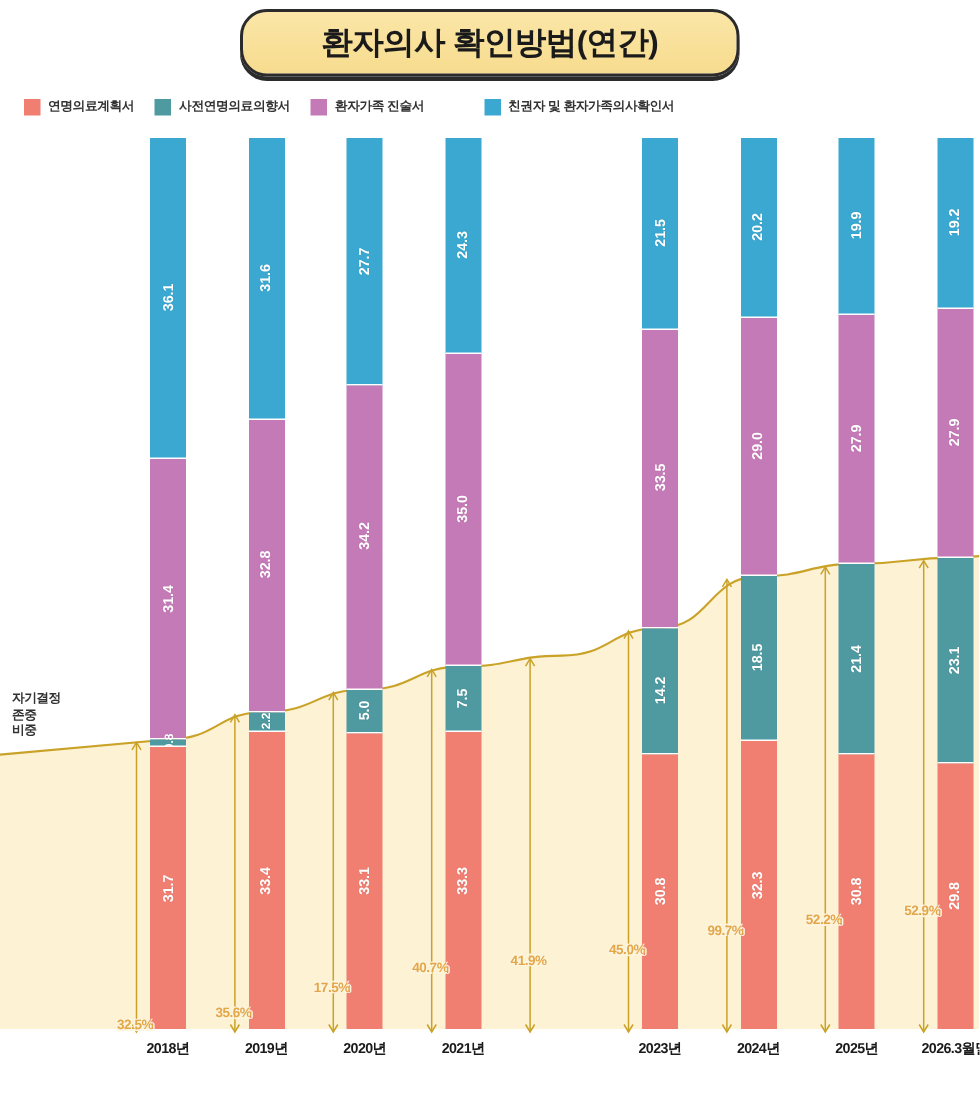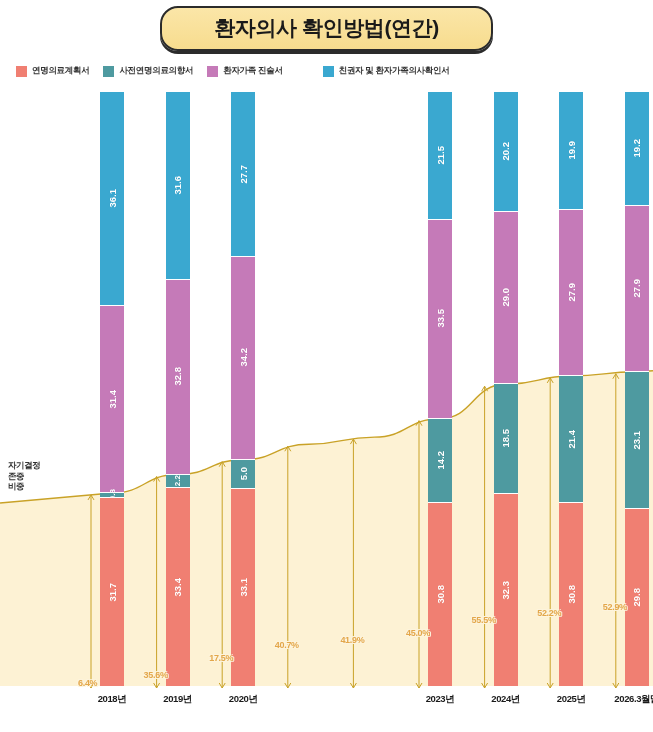--- a/index.html
+++ b/index.html
@@ -195,20 +195,37 @@
           </div>
           <div class="seg" style="background: rgb(78, 154, 160); height: 29.7px;">
             <span class="seg-label">5.0</span>
           </div>
           <div class="seg" style="background: rgb(240, 127, 114); height: 196.614px;">
             <span class="seg-label">33.1</span>
           </div>
         </div>
         <div class="xlabel">2020년</div>
       </div>
+      <div class="bar-col" style="left: 216.8px;">
+        <div class="bar" style="height: 594px;">
+          <div class="seg" style="background: rgb(58, 168, 208); height: 144.342px;">
+            <span class="seg-label">24.3</span>
+          </div>
+          <div class="seg" style="background: rgb(197, 122, 184); height: 207.9px;">
+            <span class="seg-label">35.0</span>
+          </div>
+          <div class="seg" style="background: rgb(78, 154, 160); height: 44.55px;">
+            <span class="seg-label">7.5</span>
+          </div>
+          <div class="seg" style="background: rgb(240, 127, 114); height: 197.802px;">
+            <span class="seg-label">33.3</span>
+          </div>
+        </div>
+        <div class="xlabel">2021년</div>
+      </div>
       <div class="bar-col" style="left: 348px;">
         <div class="bar" style="height: 594px;">
           <div class="seg" style="background: rgb(58, 168, 208); height: 127.71px;">
             <span class="seg-label">21.5</span>
           </div>
           <div class="seg" style="background: rgb(197, 122, 184); height: 198.99px;">
             <span class="seg-label">33.5</span>
           </div>
           <div class="seg" style="background: rgb(78, 154, 160); height: 84.348px;">
             <span class="seg-label">14.2</span>
@@ -264,22 +281,22 @@
           <div class="seg" style="background: rgb(78, 154, 160); height: 137.214px;">
             <span class="seg-label">23.1</span>
           </div>
           <div class="seg" style="background: rgb(240, 127, 114); height: 177.012px;">
             <span class="seg-label">29.8</span>
           </div>
         </div>
         <div class="xlabel">2026.3월말</div>
       </div>
     </div>
-<div class="pct-label" style="left: 78px; top: 600px;">6.4%</div>
+<div class="pct-label" style="left: 78px; top: 600px;">32.5%</div>
     <div class="pct-label" style="left: 143.6px; top: 592px;">35.6%</div>
     <div class="pct-label" style="left: 209.2px; top: 575px;">17.5%</div>
     <div class="pct-label" style="left: 274.8px; top: 562px;">40.7%</div>
     <div class="pct-label" style="left: 340.4px; top: 557px;">41.9%</div>
     <div class="pct-label" style="left: 406px; top: 550px;">45.0%</div>
-    <div class="pct-label" style="left: 471.6px; top: 537px;">55.5%</div>
+    <div class="pct-label" style="left: 471.6px; top: 537px;">99.7%</div>
     <div class="pct-label" style="left: 537.2px; top: 530px;">52.2%</div>
     <div class="pct-label" style="left: 602.8px; top: 524px;">52.9%</div>
   </div>
 
 </body></html>

